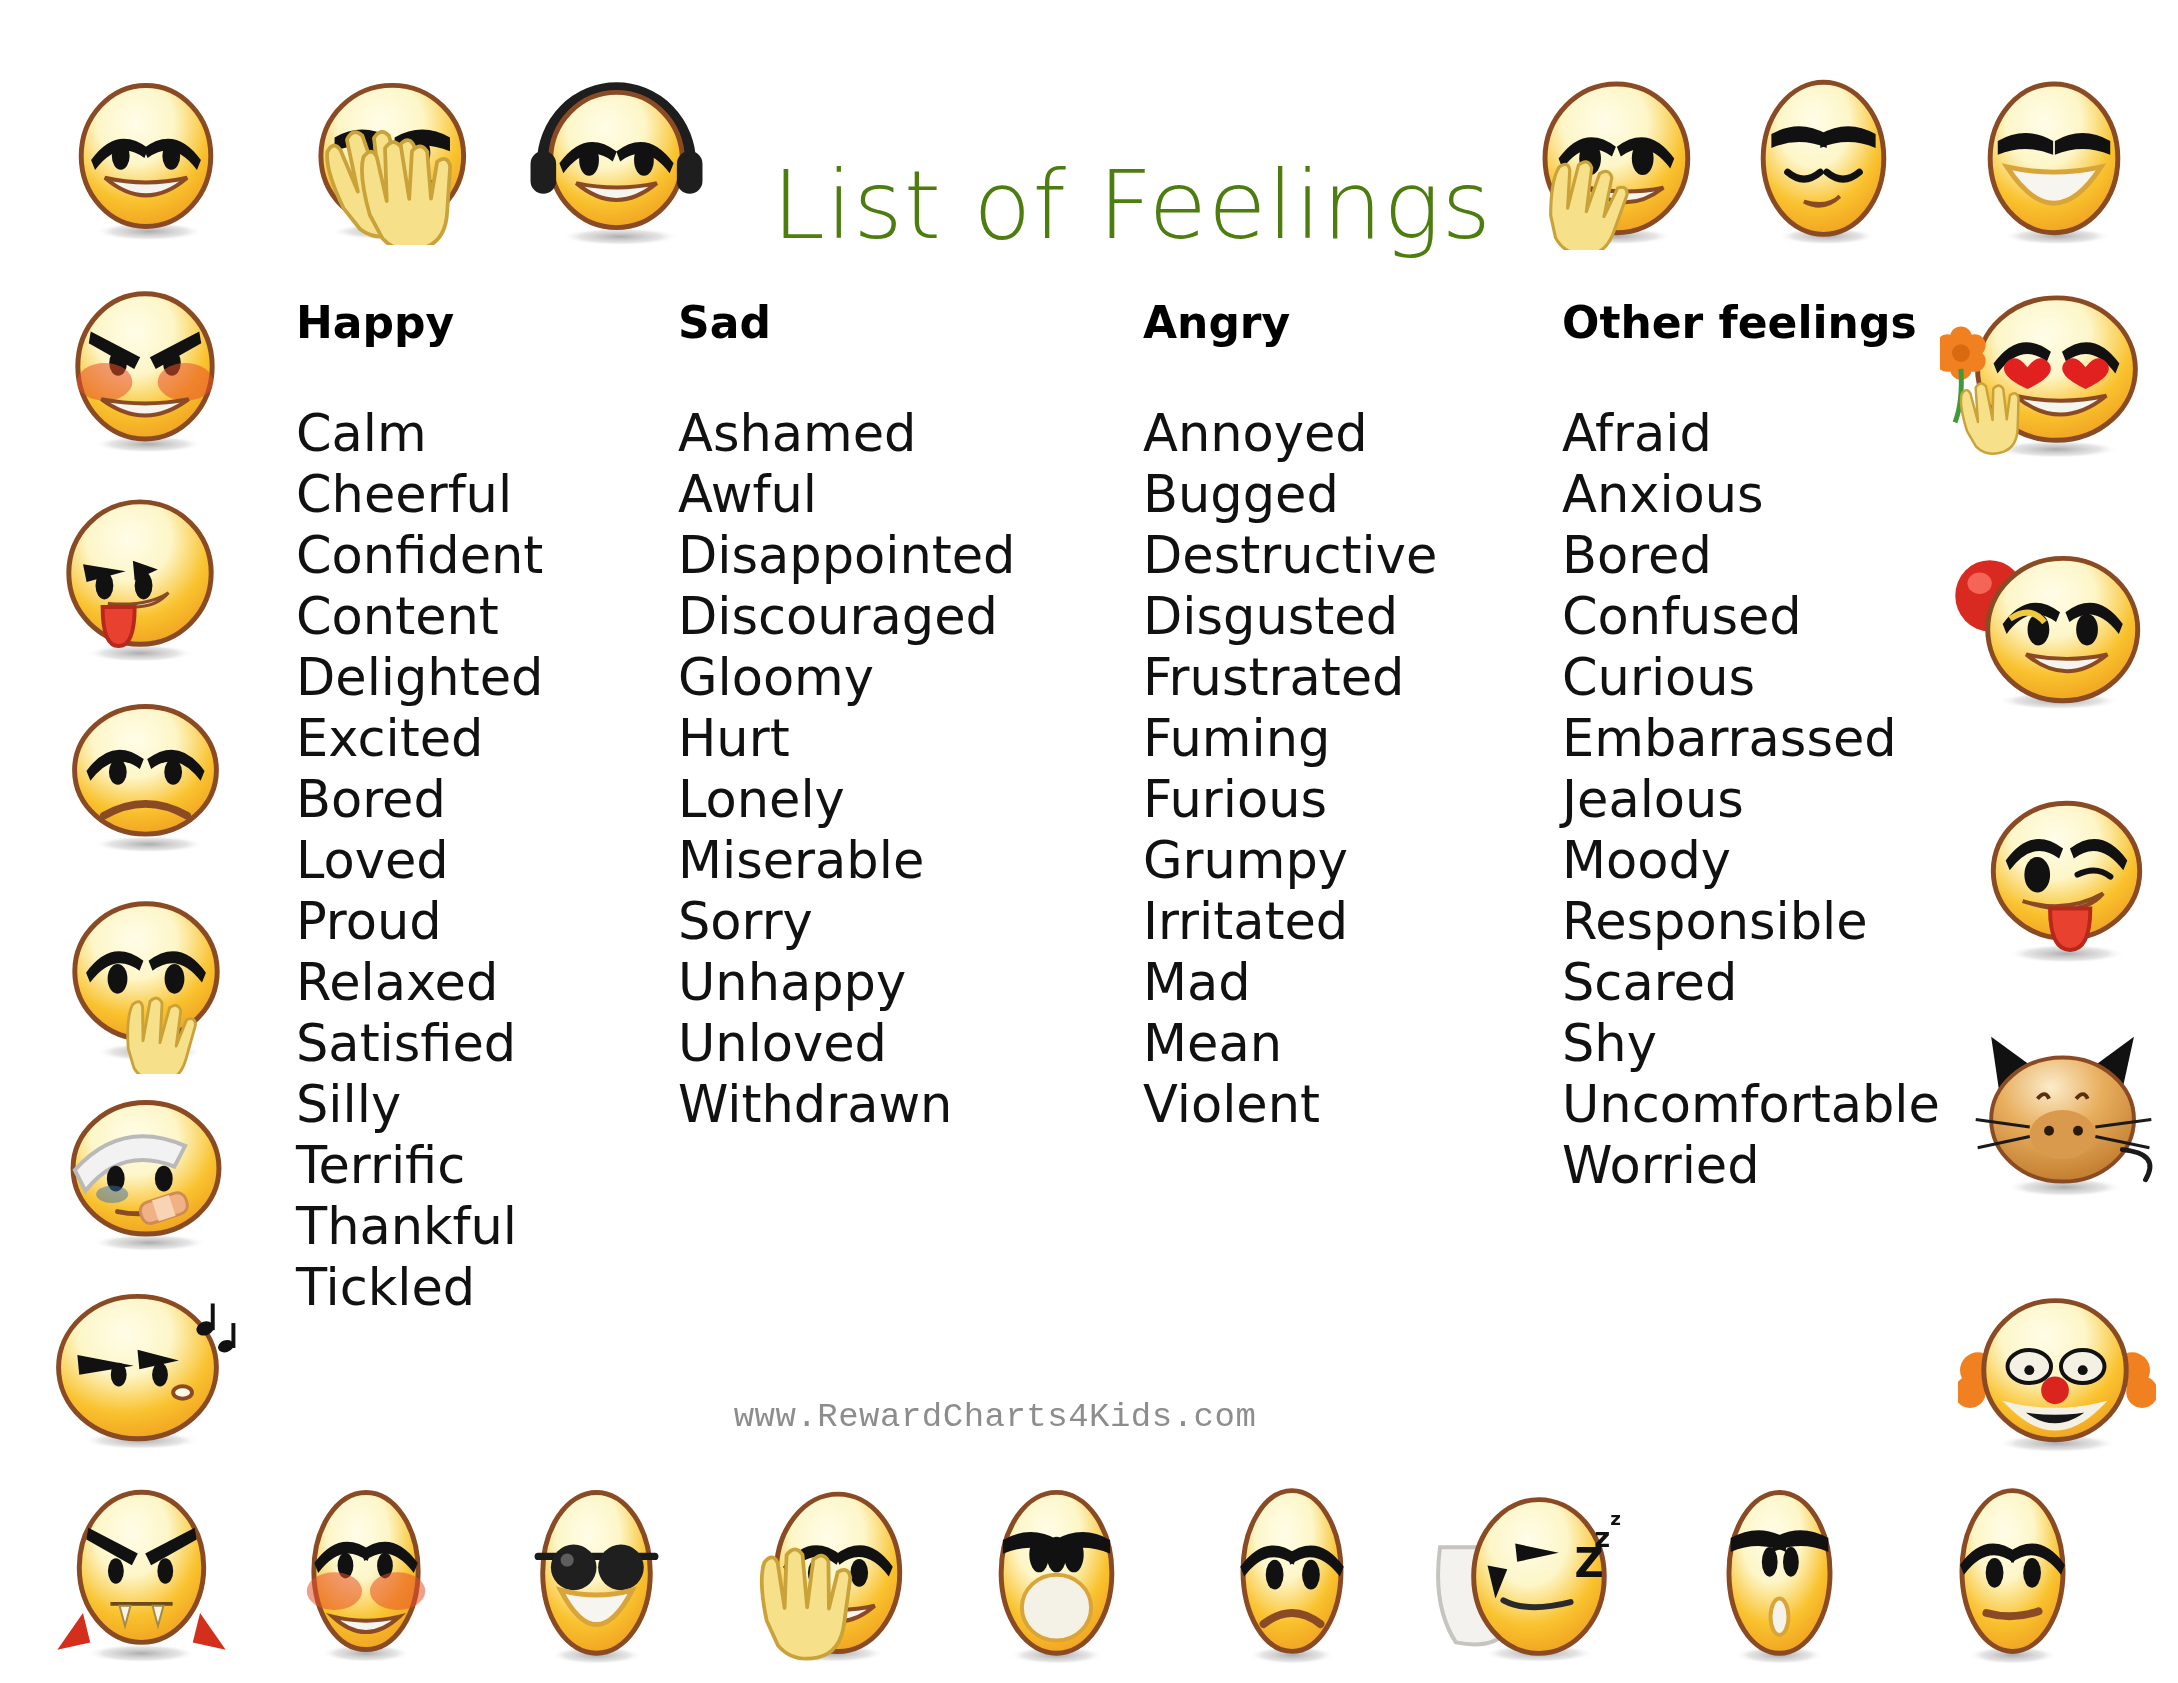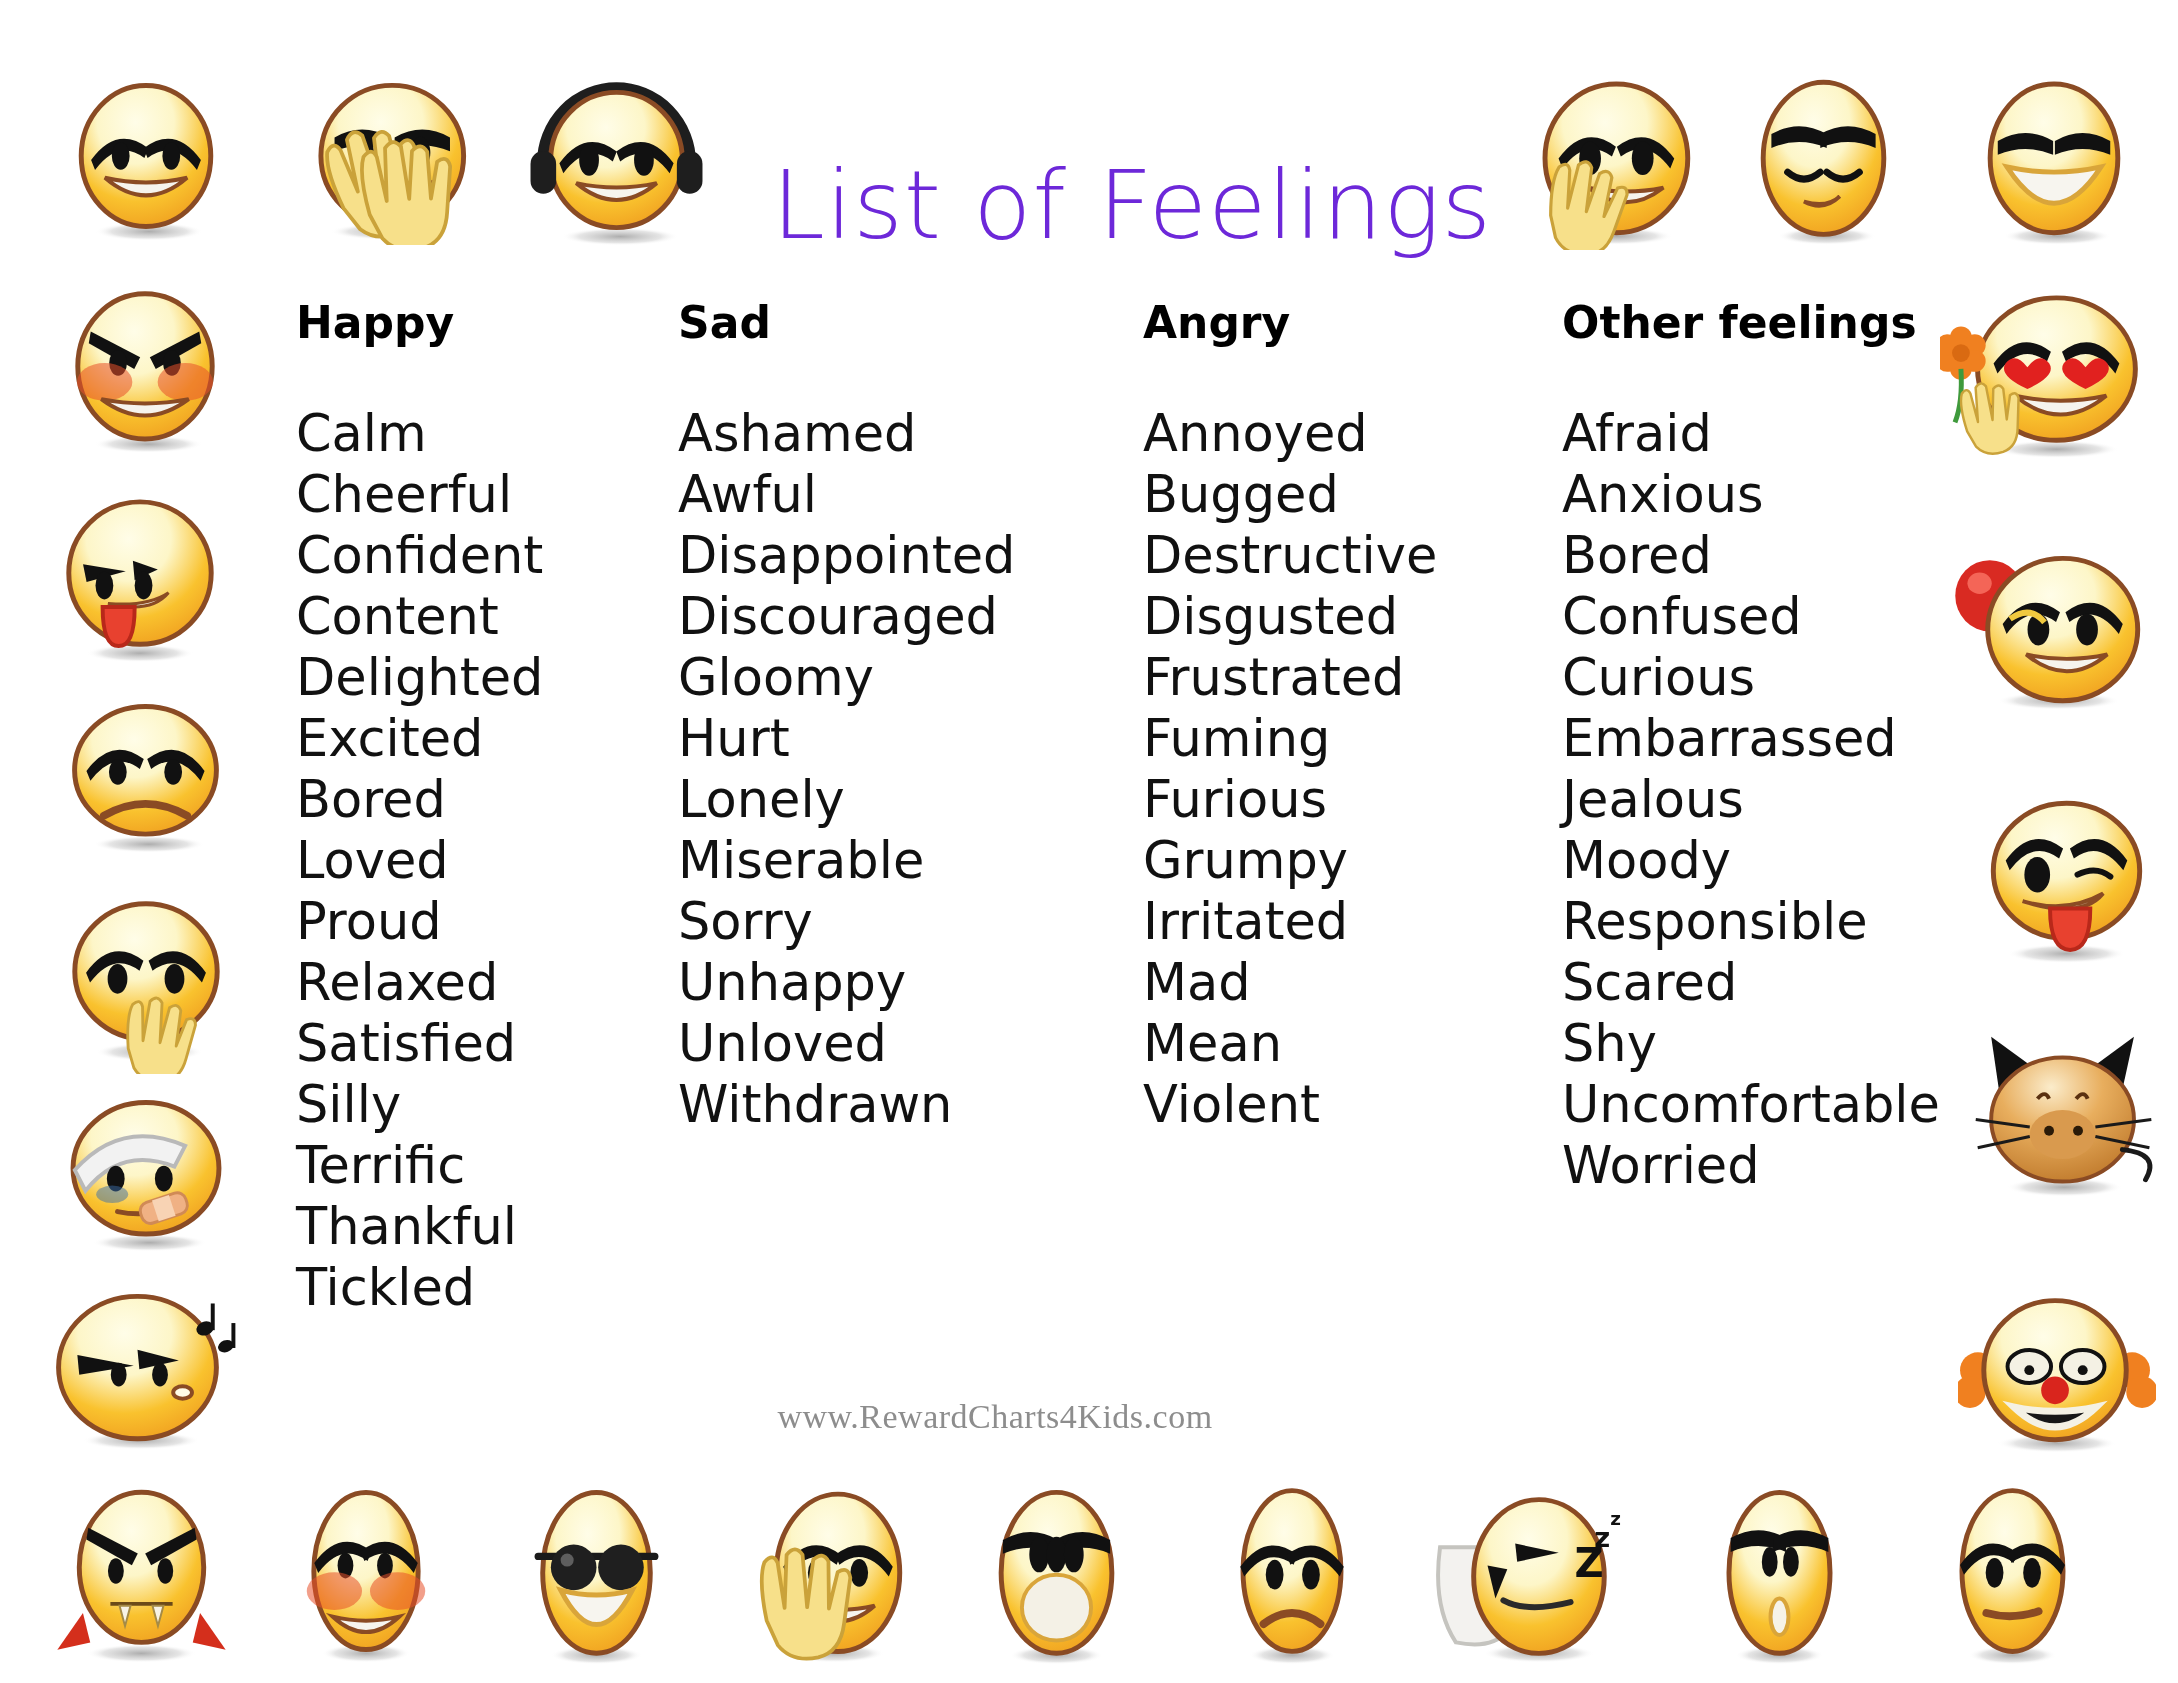--- a/index.html
+++ b/index.html
@@ -28,21 +28,21 @@
   .title {
     position: absolute;
     left: 772px;
     top: 87px;
     width: 693px;
     font-family: "DejaVu Sans", "Liberation Sans", sans-serif;
     font-weight: 300;
     font-size: 95px;
     line-height: 109px;
     letter-spacing: 1px;
-    color: #6d28d9;
+    color: #4d7c0f;
     white-space: nowrap;
   }
 
   
   .columns {
     position: absolute;
     left: 0;
     top: 297px;
     width: 2178px;
     height: 1040px;
@@ -80,21 +80,21 @@
     white-space: nowrap;
   }
 
   
   .footer {
     position: absolute;
     left: 0;
     top: 1398px;
     width: 1990px;
     text-align: center;
-    font-family: Liberation Serif, serif;
+    font-family: Liberation Mono, monospace;
     font-size: 34px;
     color: #8d8d8d;
     letter-spacing: 0.5px;
   }
 
   
   .emoji {
     position: absolute;
     display: block;
   }

